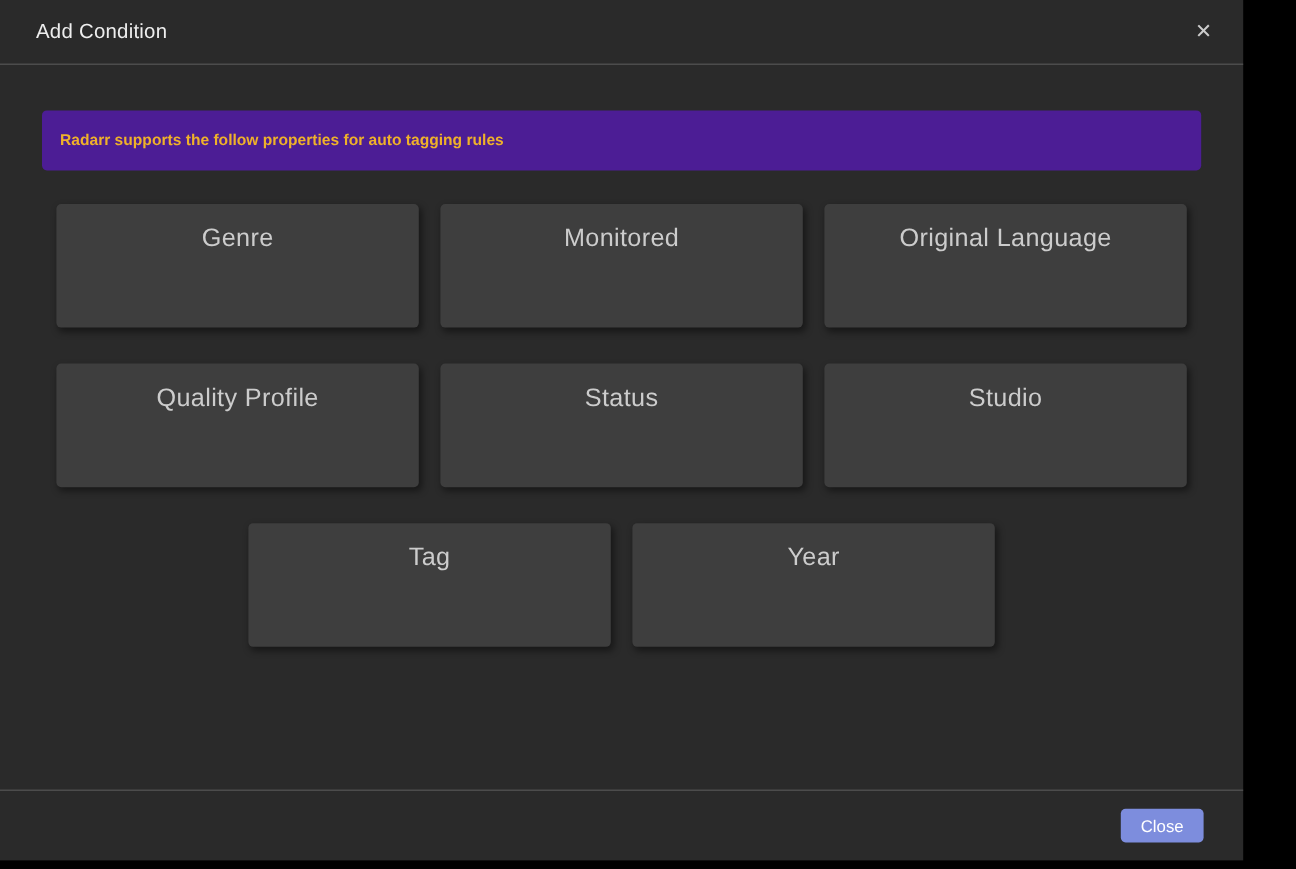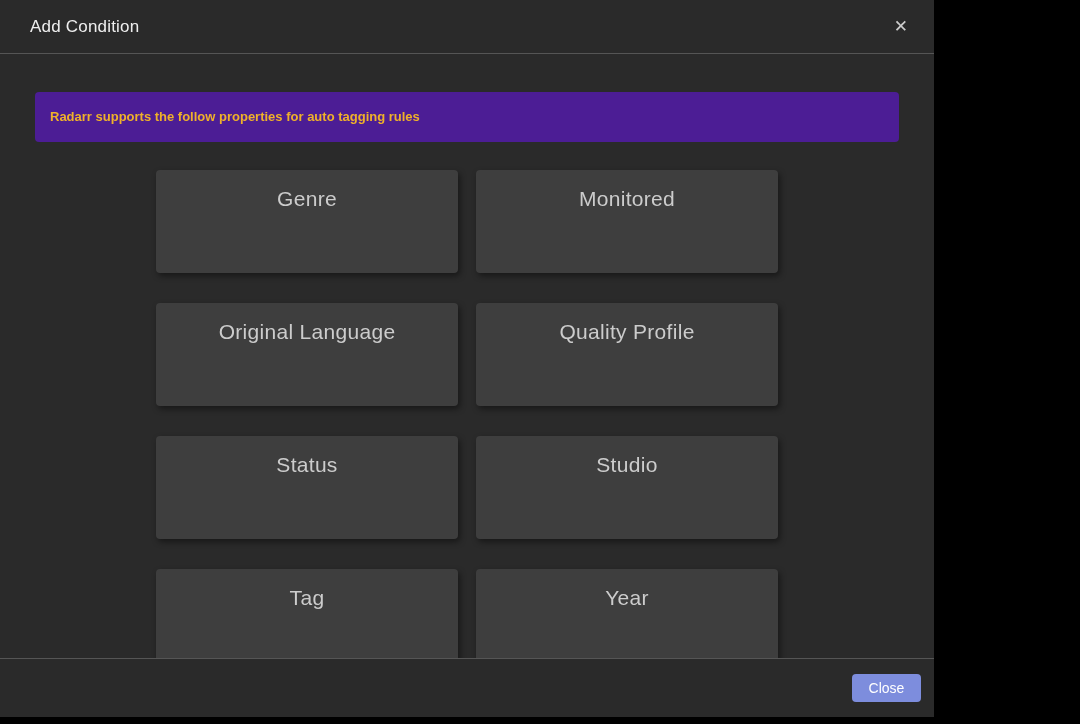--- a/index.html
+++ b/index.html
@@ -9,21 +9,21 @@
     width: 1080px;
     height: 724px;
     background: #000;
     font-family: "Liberation Sans", sans-serif;
     overflow: hidden;
   }
   .modal {
     position: absolute;
     top: 0;
     left: 0;
-    width: 934px;
+    width: 1036px;
     height: 717px;
     background: #2a2a2a;
     display: flex;
     flex-direction: column;
   }
   .modal-header {
     flex: 0 0 54px;
     display: flex;
     align-items: center;
     justify-content: space-between;
@@ -81,21 +81,21 @@
     font-size: 21px;
     font-weight: 300;
     letter-spacing: 0.3px;
   }
   .modal-footer {
     flex: 0 0 59px;
     border-top: 1px solid #555;
     display: flex;
     align-items: center;
     justify-content: flex-end;
-    padding: 0 13px;
+    padding: 0 33px;
   }
   .btn-primary {
     background: #7d8ddd;
     color: #ffffff;
     border: none;
     border-radius: 4px;
     min-width: 69px;
     height: 28px;
     font-size: 14px;
     font-family: "Liberation Sans", sans-serif;

